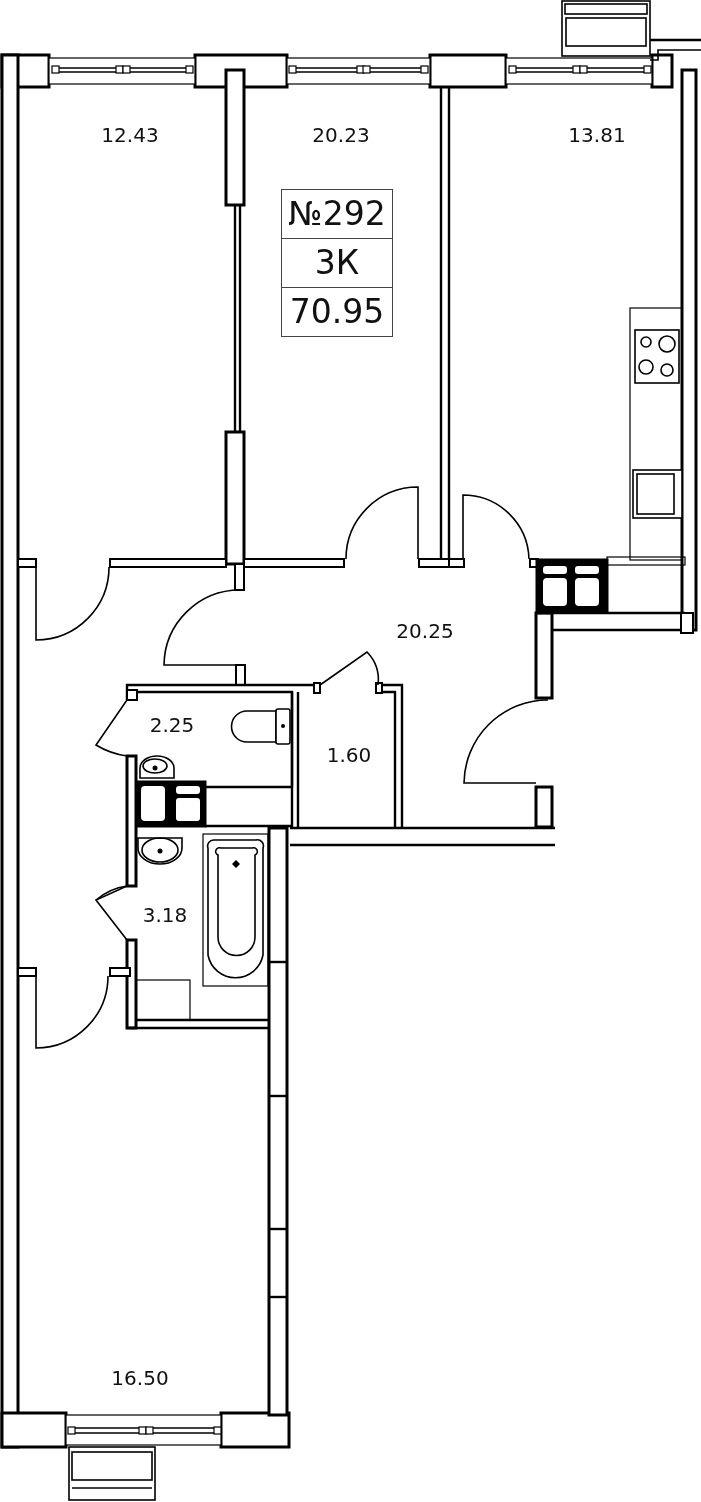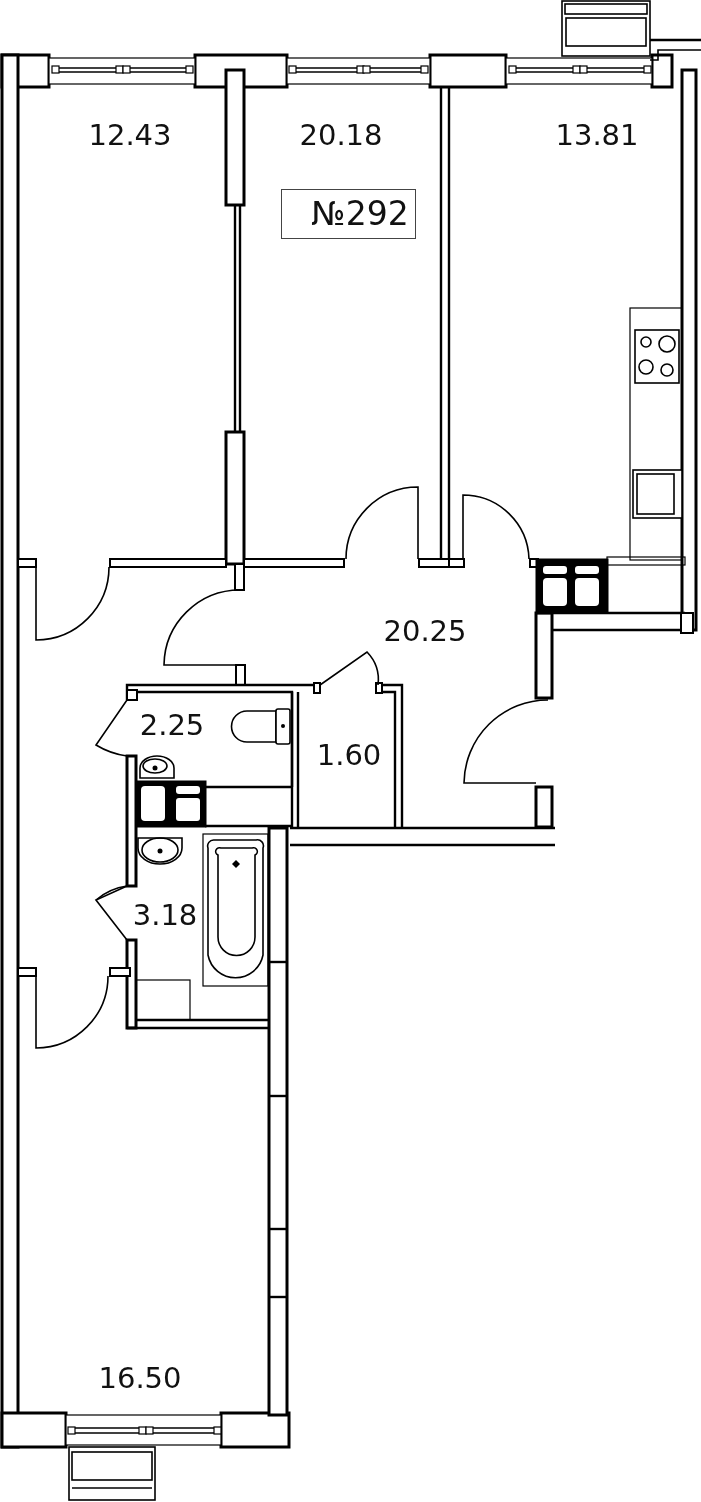--- a/index.html
+++ b/index.html
@@ -8,26 +8,26 @@
   #plan { position: absolute; left: 0; top: 0; width: 701px; height: 1502px; }
   .w  { fill: #ffffff; stroke: #000; stroke-width: 3; }
   .wt { fill: #ffffff; stroke: #000; stroke-width: 2; }
   .ln { fill: none; stroke: #000; stroke-width: 1.6; }
   .ln2{ fill: none; stroke: #000; stroke-width: 2.4; }
   .thin{ fill: none; stroke: #000; stroke-width: 1.2; }
   .fx { fill: #ffffff; stroke: #000; stroke-width: 1.6; }
   .blk{ fill: #000; stroke: #000; stroke-width: 1; }
   .win{ fill: #fff; stroke: #000; stroke-width: 1.2; }
   .badge { position: absolute; left: 281px; top: 189px; width: 110px;
-           border: 1px solid #444; background: #fff; padding-left: 23px; }
+           border: 1px solid #444; background: #fff; }
   .badge div { height: 48px; line-height: 48px; text-align: center; font-size: 33px;
                color: #111; border-bottom: 1px solid #444;
                font-family: "DejaVu Sans", sans-serif; }
   .badge div:last-child { border-bottom: none; }
-  .room-label { position: absolute; font-size: 29px; color: #111; transform: translate(-50%, -50%);
+  .room-label { position: absolute; font-size: 20px; color: #111; transform: translate(-50%, -50%);
                 font-family: "DejaVu Sans", sans-serif; white-space: nowrap; }
 </style>
 </head>
 <body>
 
 <svg id="plan" viewBox="0 0 701 1502" xmlns="http://www.w3.org/2000/svg">
 
   <g>
     <rect class="w" x="2" y="55" width="47" height="32"></rect>
     <rect class="w" x="195" y="55" width="92" height="32"></rect>
@@ -226,22 +226,24 @@
     <path d="M236,860 l4,4 l-4,4 l-4,-4 Z" fill="#000"></path>
   </g>
   <g>
     <rect class="thin" x="136" y="980" width="54" height="40"></rect>
   </g>
 
 </svg>
 
 <div class="badge">
   <div>№292</div>
+  <div>3К</div>
+  <div>70.95</div>
 </div>
 
 <div class="room-label" style="left:130px;top:135px">12.43</div>
-<div class="room-label" style="left:341px;top:135px">20.18</div>
+<div class="room-label" style="left:341px;top:135px">20.23</div>
 <div class="room-label" style="left:597px;top:135px">13.81</div>
 <div class="room-label" style="left:425px;top:631px">20.25</div>
 <div class="room-label" style="left:172px;top:725px">2.25</div>
 <div class="room-label" style="left:349px;top:755px">1.60</div>
 <div class="room-label" style="left:165px;top:915px">3.18</div>
 <div class="room-label" style="left:140px;top:1378px">16.50</div>
 
 </body></html>

